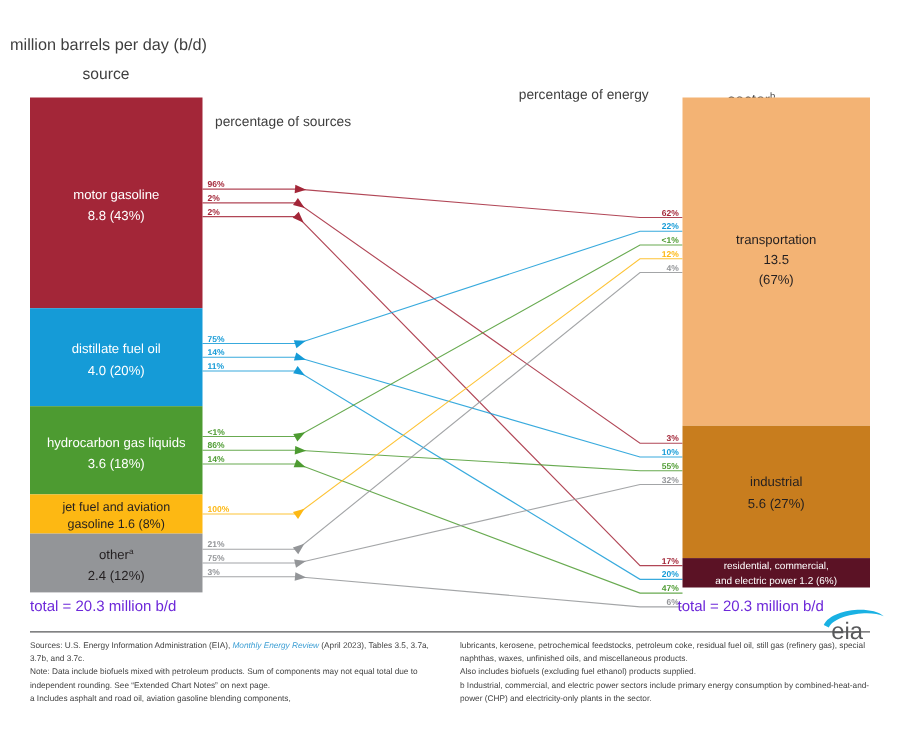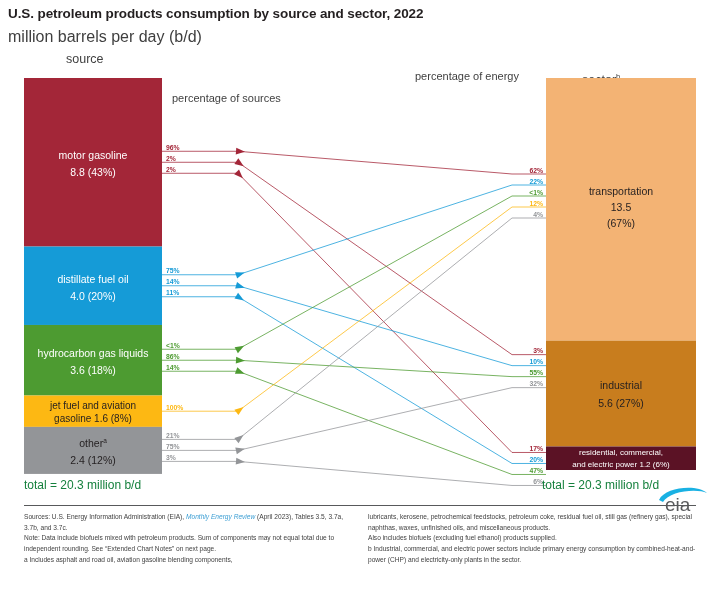--- a/index.html
+++ b/index.html
@@ -2,44 +2,43 @@
 <html><head>
 <meta charset="utf-8">
 <style>
   html,body{margin:0;padding:0;}
   body{
     width:720px;height:600px;overflow:hidden;background:#ffffff;
     font-family:"Liberation Sans", sans-serif;color:#231f20;
   }
   .page{position:relative;width:720px;height:600px;}
   .title{position:absolute;left:8px;top:6px;font-size:13.5px;font-weight:bold;letter-spacing:-0.1px;}
-  .subtitle{position:absolute;left:8px;top:28px;font-size:16px;color:#3f3f3f;text-align:center;}
+  .subtitle{position:absolute;left:8px;top:28px;font-size:13px;color:#3f3f3f;text-align:center;}
   .hdr{position:absolute;font-size:11px;color:#3f3f3f;}
   .hdr-source{left:66px;top:52px;font-size:12.5px;}
   .hdr-sector{left:582px;top:52px;font-size:12.5px;margin-top:20px;}
   .hdr-pct-src{left:172px;top:70px;margin-top:22px;}
   .hdr-pct-sec{left:415px;top:70px;}
   .sup{font-size:7.5px;vertical-align:super;}
   svg.flow{position:absolute;left:0;top:0;width:720px;height:600px;}
-  .totals{position:absolute;font-size:12px;color:#15803d;}
+  .totals{position:absolute;font-size:12px;color:#6d28d9;}
   .total-left{left:24px;top:478px;}
   .total-right{left:542px;top:478px;}
   .rule{position:absolute;background:#58595b;height:1px;}
   .footnotes{position:absolute;top:512px;font-size:6.6px;line-height:1.62;color:#3f3f3f;}
   .fn-left{left:24px;width:330px;}
   .fn-right{left:368px;width:340px;}
   .lnk{color:#3d9fd4;font-style:italic;}
   .eia{position:absolute;left:655px;top:484px;width:56px;height:30px;}
 </style>
 </head>
 <body>
 
 <div class="page">
 
-  <div class="title">U.S. petroleum products consumption by source and sector, 2022</div>
   <div class="subtitle">million barrels per day (b/d)</div>
 
   <div class="hdr hdr-source">source</div>
   <div class="hdr hdr-sector"><span>sector</span><span class="sup">b</span></div>
   <div class="hdr hdr-pct-src">percentage of sources</div>
   <div class="hdr hdr-pct-sec">percentage of energy</div>
 
   <svg class="flow" viewBox="0 0 720 600">
     <g id="flow-lines">
         <path d="M 162 151.28 L 238 151.28 L 512 174 L 546 174" fill="none" stroke="#A32638" stroke-width="0.9" opacity="0.85"></path>

